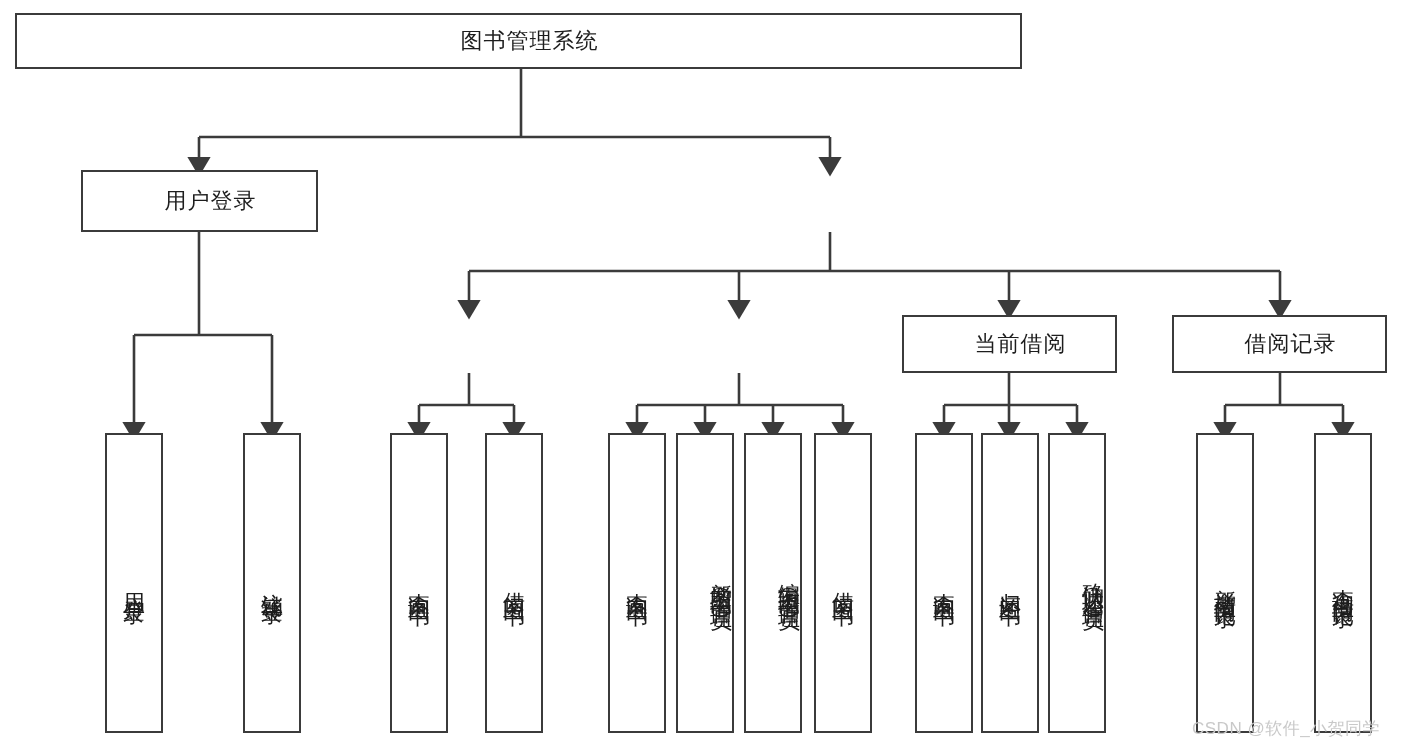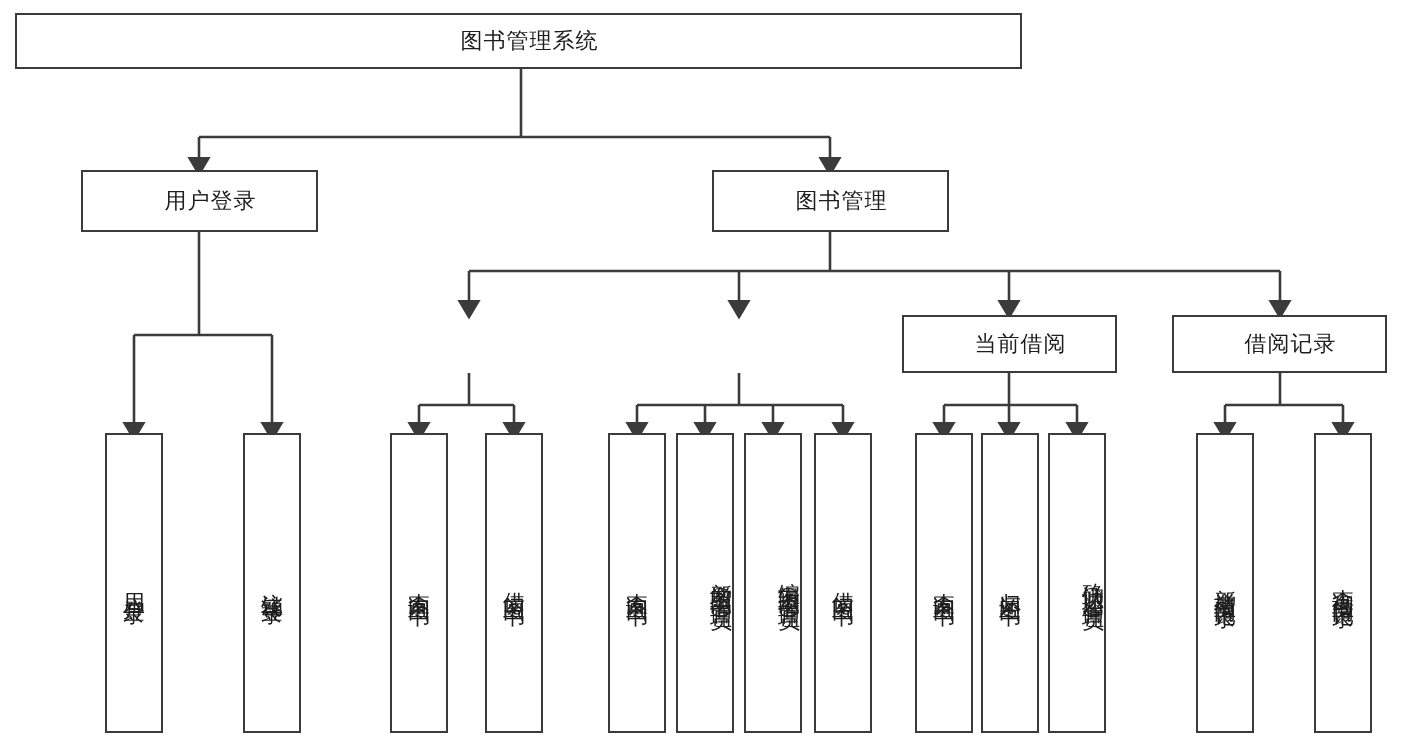--- a/index.html
+++ b/index.html
@@ -69,21 +69,20 @@
       <path d="M1280,373 L1280,405"></path>
       <path d="M1225,405 L1343,405"></path>
       <path d="M1225,405 L1225,425" marker-end="url(#arrow)"></path>
       <path d="M1343,405 L1343,425" marker-end="url(#arrow)"></path>
     </g>
   </svg>
 
   <div class="node h" style="left:15px;top:13px;width:1007px;height:56px;">图书管理系统</div>
 
   <div class="node h" style="left:81px;top:170px;width:237px;height:62px;">用户登录</div>
-  <div class="node h" style="left:712px;top:170px;width:237px;height:62px;">图书管理</div>
 
   <div class="node h" style="left:902px;top:315px;width:215px;height:58px;">当前借阅</div>
   <div class="node h" style="left:1172px;top:315px;width:215px;height:58px;">借阅记录</div>
 
   <div class="node v" style="left:105px;top:433px;width:58px;height:300px;">用户登录</div>
   <div class="node v" style="left:243px;top:433px;width:58px;height:300px;">注销登录</div>
 
   <div class="node v" style="left:390px;top:433px;width:58px;height:300px;">查询图书</div>
   <div class="node v" style="left:485px;top:433px;width:58px;height:300px;">借阅图书</div>
 
@@ -92,14 +91,15 @@
   <div class="node v top" style="left:744px;top:433px;width:58px;height:300px;">编辑图书（管理员）</div>
   <div class="node v" style="left:814px;top:433px;width:58px;height:300px;">借阅图书</div>
 
   <div class="node v" style="left:915px;top:433px;width:58px;height:300px;">查询图书</div>
   <div class="node v" style="left:981px;top:433px;width:58px;height:300px;">归还图书</div>
   <div class="node v top" style="left:1048px;top:433px;width:58px;height:300px;">确认归还（管理员）</div>
 
   <div class="node v" style="left:1196px;top:433px;width:58px;height:300px;">新增借阅记录</div>
   <div class="node v" style="left:1314px;top:433px;width:58px;height:300px;">查询借阅记录</div>
 
+  <div class="watermark" style="left:1192px;top:717px;">CSDN @软件_小贺同学</div>
 
 </div>
 
 </body></html>

